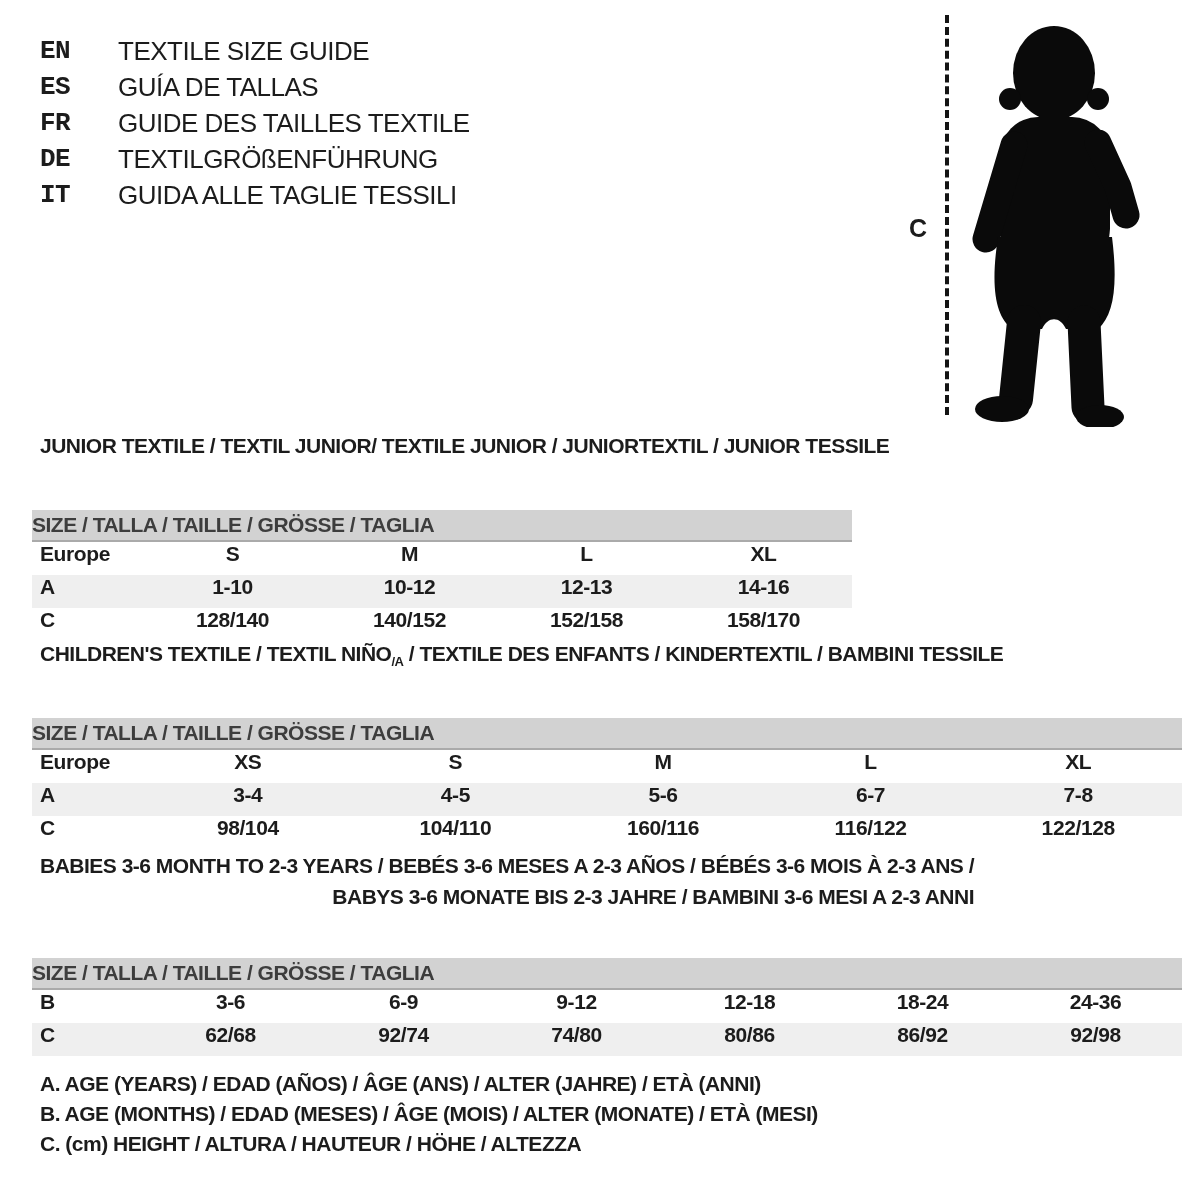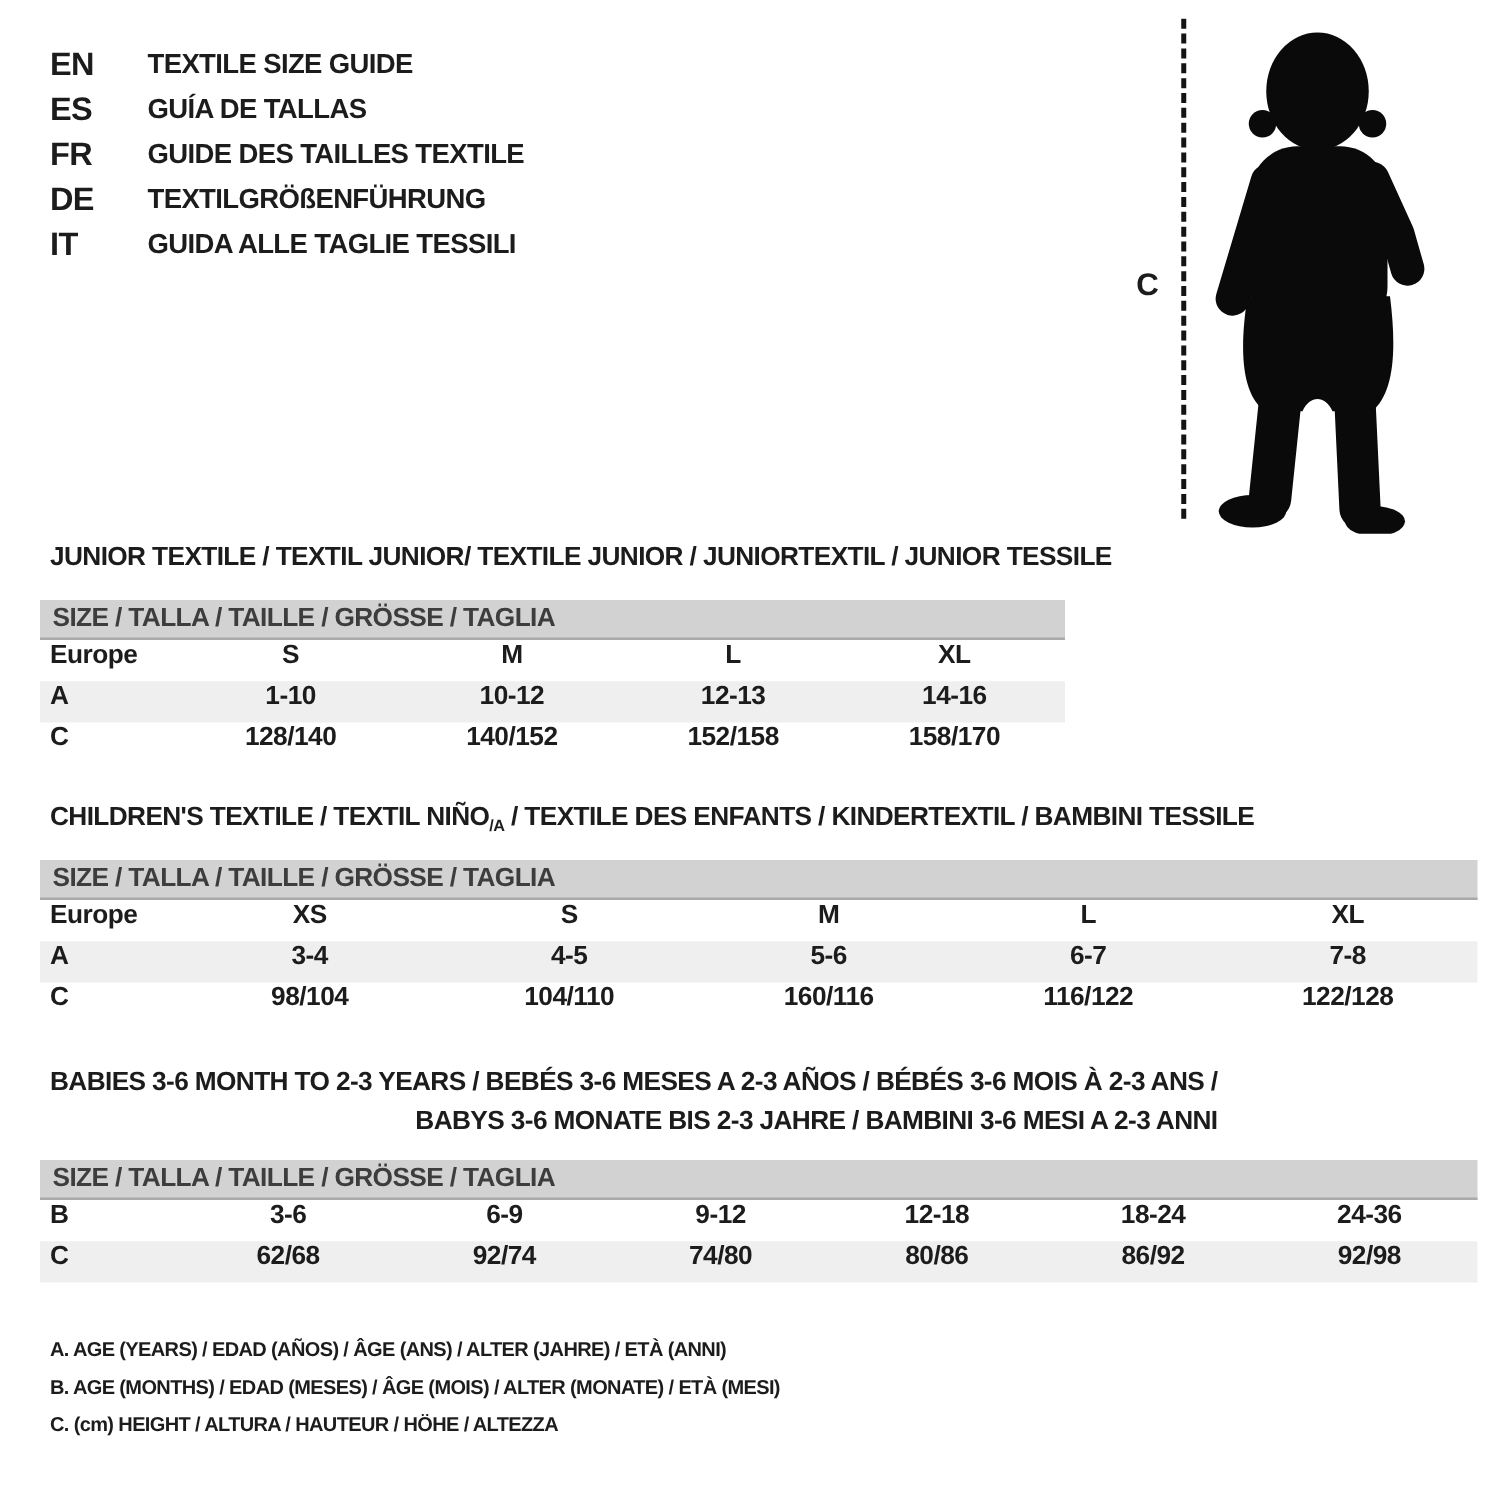--- a/index.html
+++ b/index.html
@@ -4,22 +4,22 @@
 <style>
   html,body { margin:0; padding:0; background:#ffffff; }
   .page {
     position:relative; width:1200px; height:1200px; background:#ffffff;
     font-family:"Liberation Sans", sans-serif; color:#1c1c1c; overflow:hidden;
   }
 
   
   .lang-list { position:absolute; left:40px; top:33px; }
   .lang-row { display:flex; height:36px; align-items:center; }
-  .lang-code { width:78px; font-size:26px; font-weight:700; letter-spacing:-0.5px; }
-  .lang-label { font-size:22px; font-weight:700; letter-spacing:-0.5px; white-space:nowrap; }
+  .lang-code { width:78px; font-size:26px; font-weight:700; letter-spacing:-0.5px;font-family:Liberation Mono, monospace; }
+  .lang-label { font-size:26px; font-weight:400; letter-spacing:-0.5px; white-space:nowrap; }
 
   
   .figure-area { position:absolute; left:905px; top:12px; width:270px; height:420px; }
   .height-line { position:absolute; left:40px; top:3px; height:400px; width:0; border-left:4px dashed #141414; }
   .measure-label { position:absolute; left:4px; top:202px; font-size:25px; font-weight:700; }
   .toddler-svg { position:absolute; left:55px; top:5px; }
 
   
   .section-title { position:absolute; left:40px; font-size:21px; font-weight:700; letter-spacing:-0.5px; white-space:nowrap;text-align:right; }
   .section-title sub { font-size:13px; font-weight:700; }
@@ -27,31 +27,31 @@
   .title-children{ top:642px; }
   .title-babies  { top:850px; line-height:31px; }
 
   
   .size-table { position:absolute; left:32px; }
   .tbl-junior   { top:480px; width:820px; }
   .tbl-children { top:688px; width:1150px; }
   .tbl-babies   { top:928px; width:1150px; }
   .size-band {
     height:32px; background:#d2d2d2; border-bottom:2px solid #aaaaaa;
-    display:flex; align-items:center; padding-left:10px; box-sizing:border-box;
-    font-size:21px; font-weight:700; letter-spacing:-0.5px; color:#3d3d3d; white-space:nowrap;
+    display:flex; align-items:center; padding-left:0; box-sizing:border-box;
+    font-size:21px; font-weight:700; letter-spacing:-0.5px; color:#3d3d3d; white-space:nowrap;margin-top:30px;
   }
   .trow { display:flex; height:33px; align-items:flex-start; font-size:21px; font-weight:700; letter-spacing:-0.4px; }
   .trow.shaded { background:#efefef; }
   .tlabel { width:112px; padding-left:8px; box-sizing:border-box; }
   .tcell { flex:1; text-align:center; }
 
   
   .legend { position:absolute; left:40px; top:1072px; }
-  .legend-line { height:30px; font-size:16px; font-weight:700; letter-spacing:-0.5px; white-space:nowrap; }
+  .legend-line { height:30px; font-size:21px; font-weight:700; letter-spacing:-0.5px; white-space:nowrap; }
 </style>
 </head>
 <body>
 
 <div class="page">
 
   <div class="lang-list">
     <div class="lang-row">
       <span class="lang-code">EN</span>
       <span class="lang-label">TEXTILE SIZE GUIDE</span>

